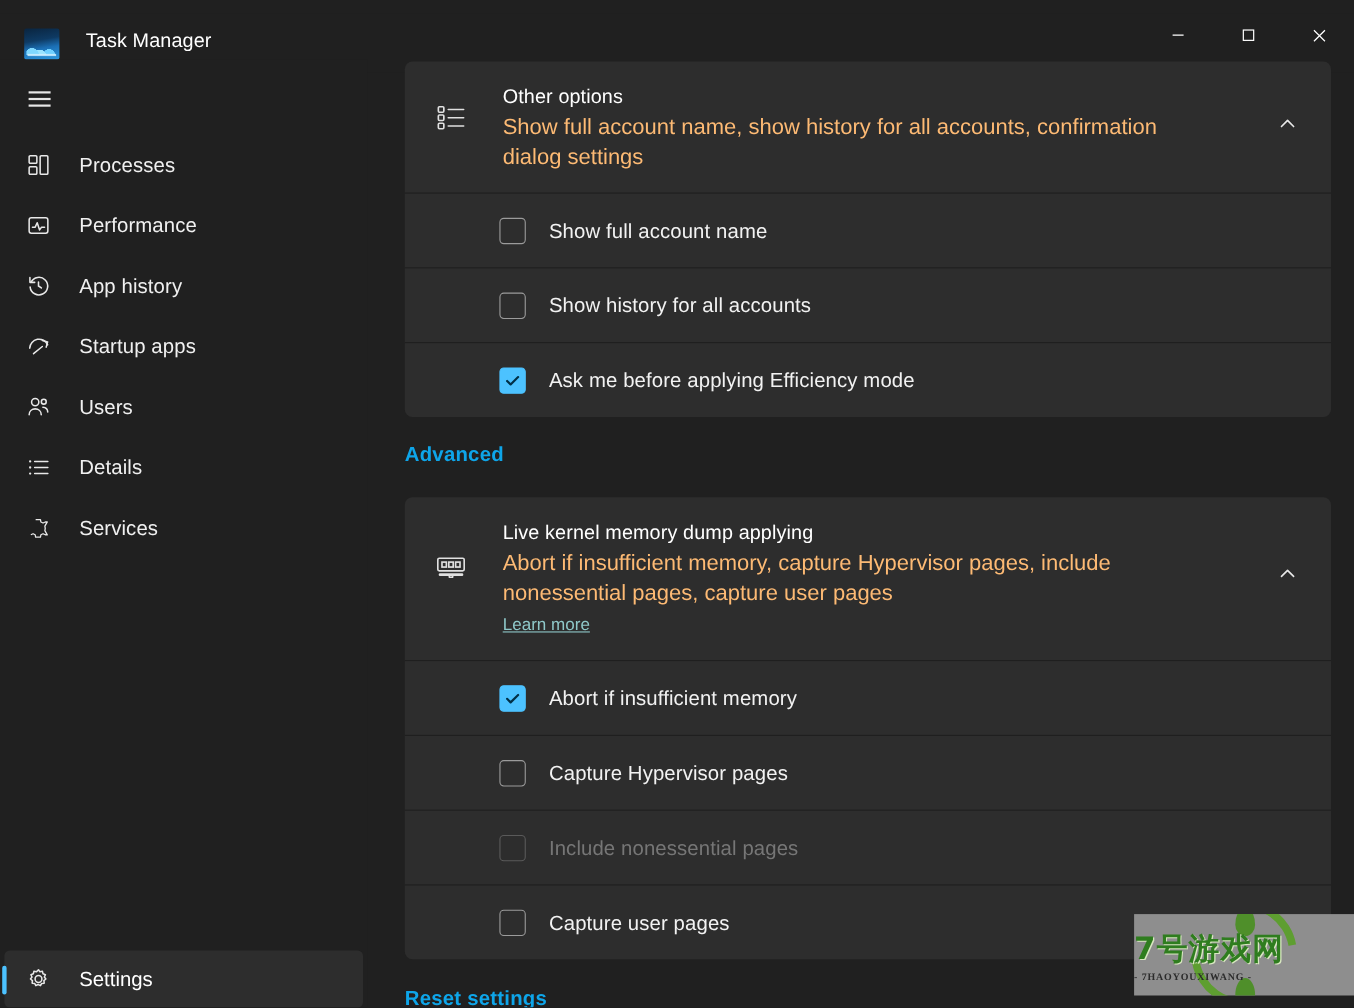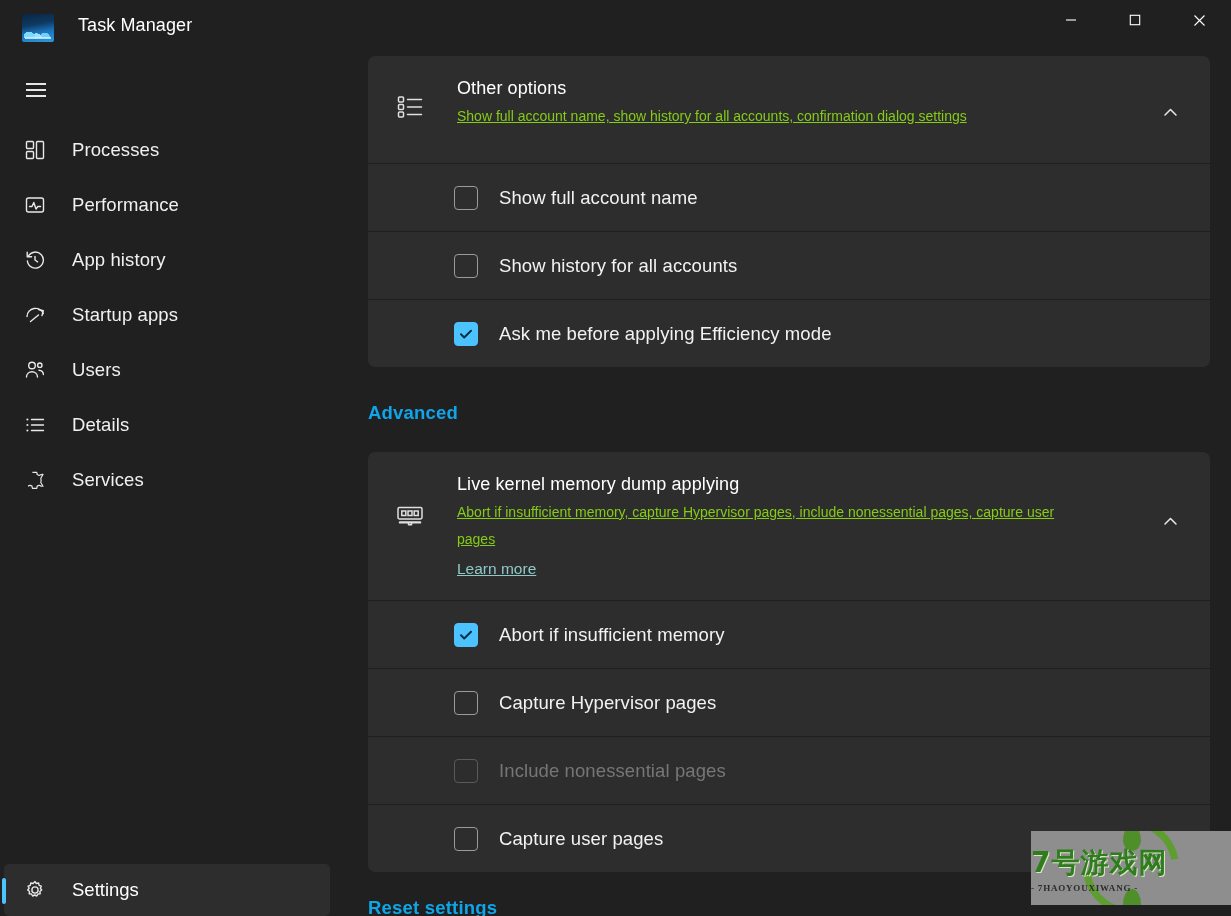--- a/index.html
+++ b/index.html
@@ -17,21 +17,21 @@
   #app {
     position: relative;
     width: 1231px;
     height: 916px;
     background: #202020;
   }
 
   
   .titlebar {
     position: absolute;
-    top: 0; left: 0;
+    top: 12px; left: 0;
     width: 1231px; height: 54px;
     background: #202020;
     display: flex;
     align-items: center;
   }
   .app-icon {
     position: absolute;
     left: 22px; top: 14px;
     width: 32px; height: 28px;
     border-radius: 2px;
@@ -188,25 +188,24 @@
     margin-right: 90px;
     padding-top: 4px;
   }
   .head-title {
     font-size: 18px;
     color: #ffffff;
     margin-bottom: 4px;
     letter-spacing: .1px;
   }
   .head-desc {
-    font-size: 14px;
-    color: #84cc16;
+    font-size: 20px;
+    color: #fdba74;
     line-height: 27px;
     max-width: 610px;
-    text-decoration: underline;
   }
   .learn-more {
     display: inline-block;
     margin-top: 2px;
     font-size: 15.5px;
     color: #8fc8c9;
     line-height: 27px;
   }
   .chevron {
     position: absolute;

